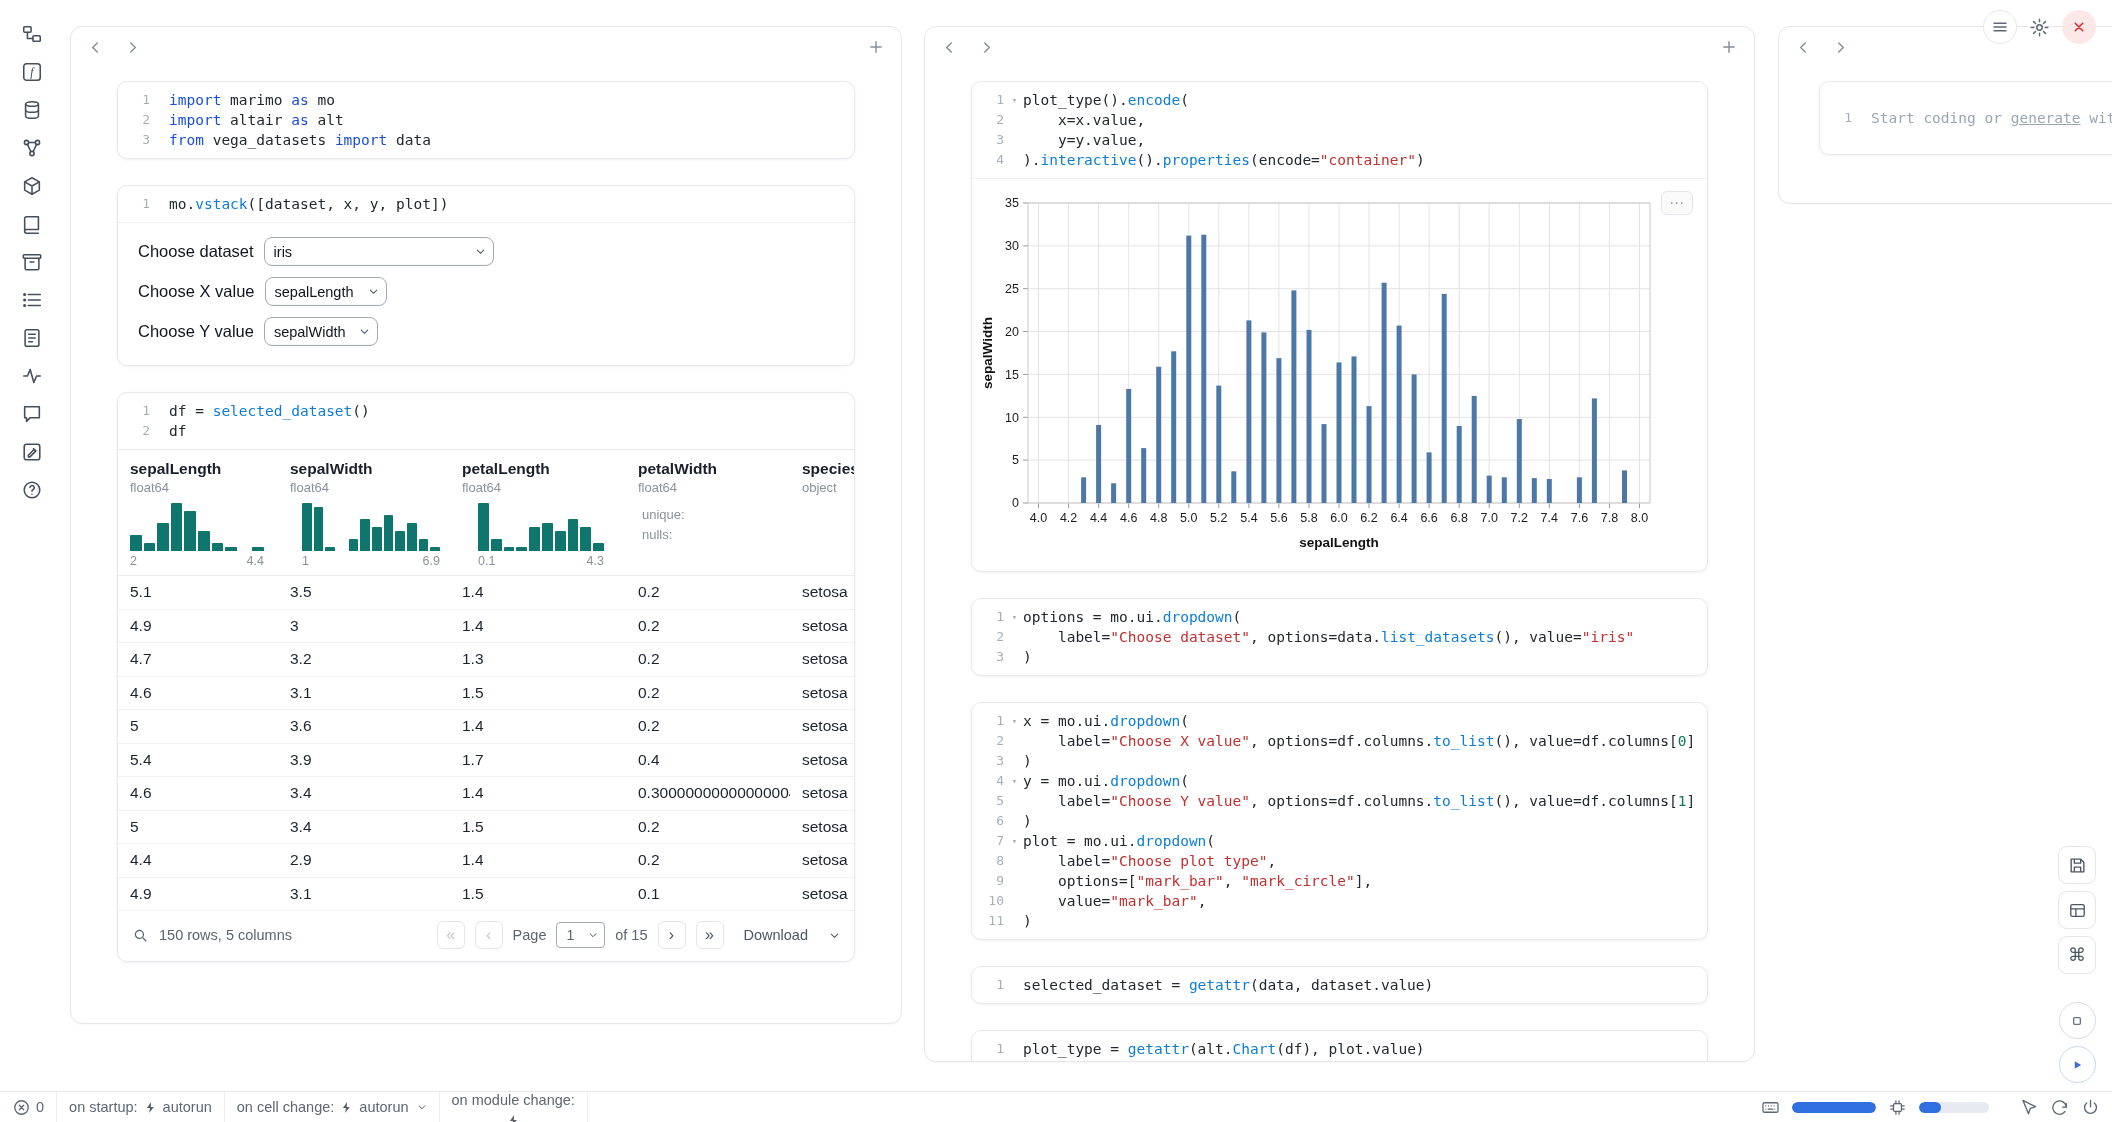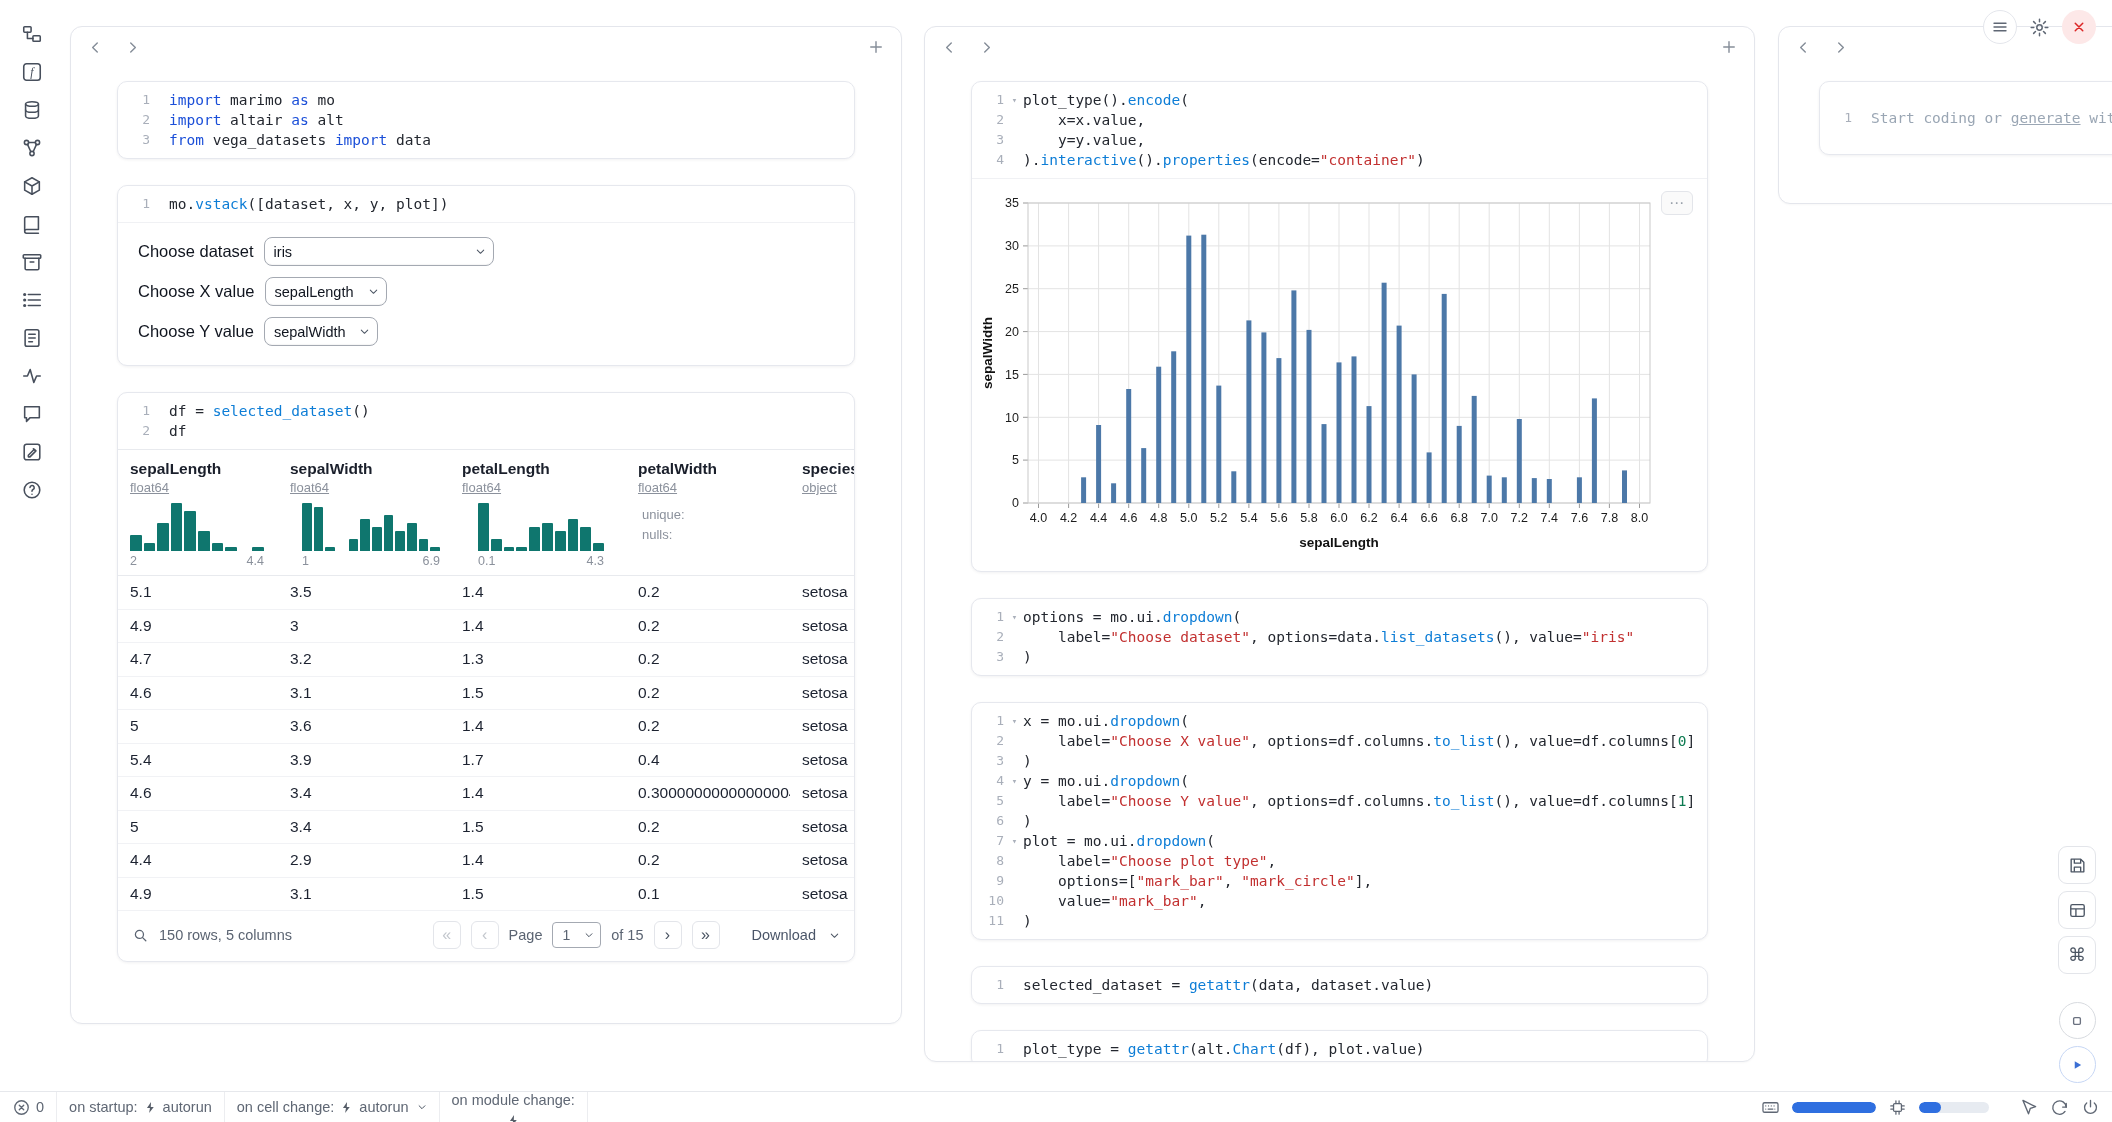--- a/index.html
+++ b/index.html
@@ -46,36 +46,36 @@
   .select { display:inline-flex; align-items:center; justify-content:space-between; height:29px;
     border:1px solid #a4a9b2; border-radius:8px; background:#fff; padding:0 7px 0 9px;
     font-size:14.5px; color:#10151f; cursor:pointer; box-shadow:inset 0 -1px 1px rgba(0,0,0,.04); }
   .sel-chev { color:#4b5563; display:flex; margin-left:8px; }
 
   
   .table-wrap { border-top:1px solid #e8eaee; overflow:hidden; }
   .t-head { display:flex; padding:10px 0 2px; }
   .t-col { flex:none; padding:0 12px; overflow:hidden; white-space:nowrap; }
   .cname { font-size:15.5px; font-weight:600; color:#1a1f2b; }
-  .ctype { font-size:13px; color:#8b919c; margin-top:2px;text-decoration:underline; }
+  .ctype { font-size:13px; color:#8b919c; margin-top:2px; }
   .t-hists { display:flex; padding:6px 0 7px; border-bottom:1px solid #e8eaee; }
   .hist { height:48px; display:flex; align-items:flex-end; gap:2px; }
   .hist i { flex:1; background:#0f766e; border-radius:1px 1px 0 0; }
   .hist-range { display:flex; justify-content:space-between; font-size:12.5px; color:#8b919c; margin-top:3px; }
   .col-stats { font-size:13px; color:#8b919c; line-height:1.55; padding-top:2px; white-space:nowrap; }
   .t-row { display:flex; border-bottom:1px solid #f1f2f5; cursor:default; }
   .t-cell { flex:none; padding:7px 12px 7.5px; font-size:15.5px; color:#1c2230; white-space:nowrap; overflow:hidden; }
   .t-footer { display:flex; align-items:center; padding:10px 14px 12px; gap:10px; color:#5b6472; font-size:14.5px; }
   .t-footer .spacer { flex:1; }
   .pg-btn { width:28px; height:28px; border:1px solid #e3e5ea; border-radius:6px; background:#fff;
     display:flex; align-items:center; justify-content:center; font-size:16px; color:#4b5563; cursor:pointer; }
   .pg-btn.dim { color:#c3c7cd; }
   .pg-select { height:26px; border:1px solid #a4a9b2; border-radius:4px; display:inline-flex; align-items:center;
     padding:0 6px 0 9px; gap:6px; font-size:14px; background:#fff; cursor:pointer; }
-  .download { display:flex; align-items:center; gap:5px; color:#4a5568; margin-left:22px; cursor:pointer; }
+  .download { display:flex; align-items:center; gap:13px; color:#4a5568; margin-left:10px; cursor:pointer; }
   .mini-icon svg { width:17px; height:17px; display:block; }
 
   
   .chart-out { border-top:1px solid #f0f1f4; padding:14px 0 10px 6px; position:relative; }
   .chart-menu { position:absolute; top:12px; right:14px; width:32px; height:24px; border:1px solid #e3e5ea;
     border-radius:6px; background:#fafafa; color:#9aa1ab; display:flex; align-items:center; justify-content:center;
     font-size:15px; letter-spacing:1px; cursor:pointer; }
   .chart-svg text { font-family:"Liberation Sans",sans-serif; }
 
   

